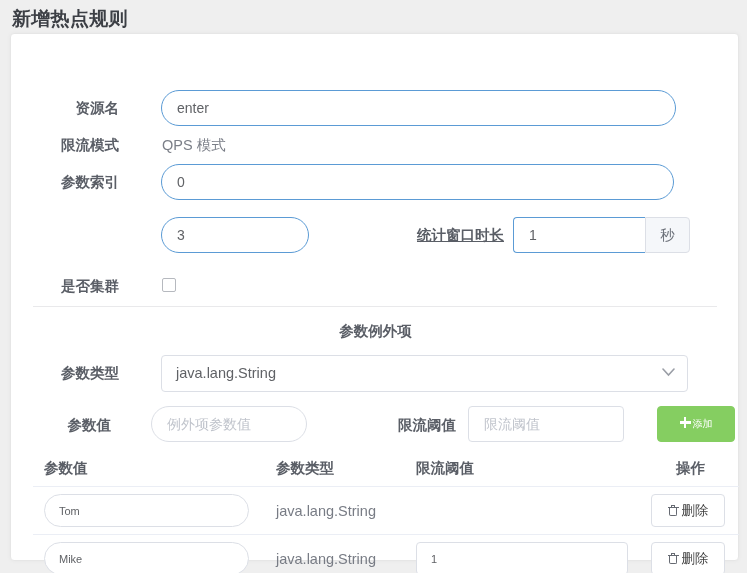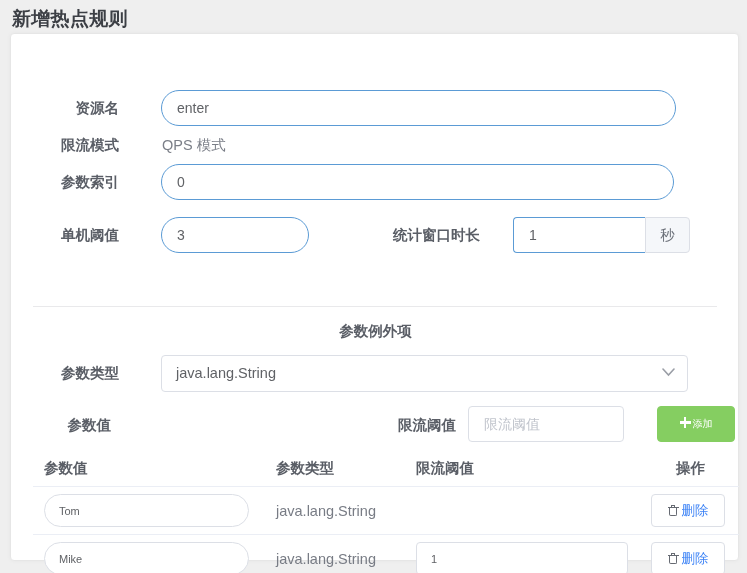--- a/index.html
+++ b/index.html
@@ -97,23 +97,24 @@
     width: 513px;
   }
   
   #thr-input {
     position: absolute;
     left: 150px;
     top: 2px;
     width: 148px;
   }
   .lbl-window {
-    left: 324px;
+    left: 348px;
     width: 145px;
     text-align: right;
+    text-decoration: underline;
   }
   .win-group {
     position: absolute;
     left: 502px;
     top: 2px;
     display: flex;
     align-items: stretch;
     height: 36px;
   }
   #win-input {
@@ -281,21 +282,21 @@
   .cell-text {
     font-size: 14.5px;
     color: #787c85;
   }
   .btn-del {
     width: 74px;
     height: 33px;
     background: #fff;
     border: 1px solid #dcdfe6;
     border-radius: 4px;
-    color: #3b82f6;
+    color: #404040;
     font-family: "Liberation Sans", "DejaVu Sans", sans-serif;
     font-size: 13.5px;
     cursor: pointer;
     display: flex;
     align-items: center;
     justify-content: center;
     gap: 3px;
     padding: 0;
   }
   .trash {
@@ -361,46 +362,50 @@
     <div class="lbl lbl-main">限流模式</div>
     <div class="static-text" style="left:151px;">QPS 模式</div>
   </div>
 
   <div class="form-row" style="top:128px;">
     <div class="lbl lbl-main">参数索引</div>
     <input id="idx-input" class="inp focusish" value="0" style="">
   </div>
 
   <div class="form-row" style="top:181px;">
-    <div class="lbl lbl-main">单机阈值</div>
     <input id="thr-input" class="inp focusish" value="3" style="">
     <div class="lbl lbl-window">统计窗口时长</div>
     <div class="win-group">
       <input id="win-input" class="inp" value="1" style="">
       <div class="win-suffix">秒</div>
     </div>
   </div>
 
+  <div class="form-row" style="top:232px;">
+    <div class="lbl lbl-main">是否集群</div>
+    <div class="cb"></div>
+  </div>
 
   <div class="divider" style="top:272px;"></div>
 
   <div class="section-title" style="top:288px;">参数例外项</div>
 
   <div class="form-row" style="top:319px;">
     <div class="lbl lbl-main">参数类型</div>
     <div class="sel-wrap">
       <div class="sel">java.lang.String</div>
       <svg class="chev" width="13" height="9" viewBox="0 0 13 9">
         <path d="M1 1 L6.5 7 L12 1" fill="none" stroke="#9a9ea6" stroke-width="1.6" stroke-linecap="round"></path>
       </svg>
     </div>
   </div>
 
   <div class="form-row" style="top:371px;">
     <div class="lbl lbl-main" style="width:100px;">参数值</div>
+    <input id="exc-val-input" class="inp" placeholder="例外项参数值" style="">
     <div class="lbl lbl-exc-thr">限流阈值</div>
     <input id="exc-thr-input" class="inp" placeholder="限流阈值" style="">
     <button class="btn-add">
       <span class="plus"></span><span>添加</span>
     </button>
   </div>
 
   <div class="tbl">
     <div class="tbl-head">
       <div class="th" style="left:11px;">参数值</div>

